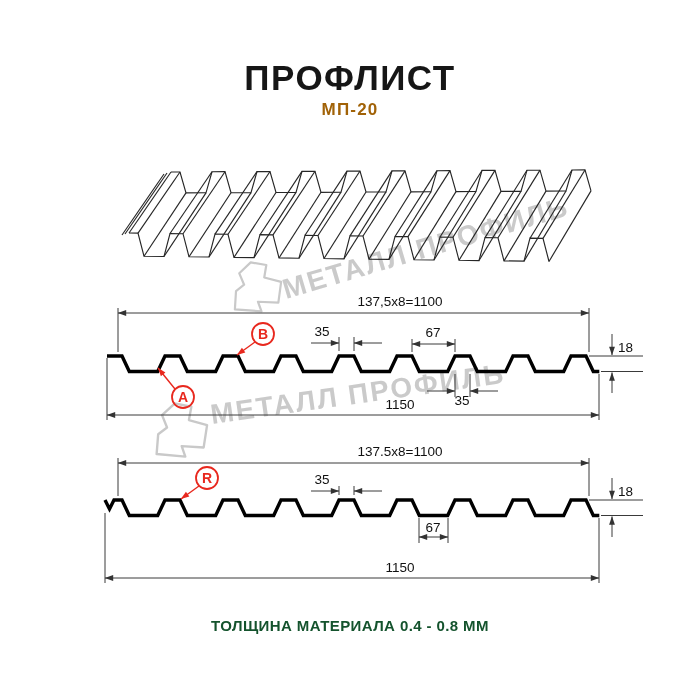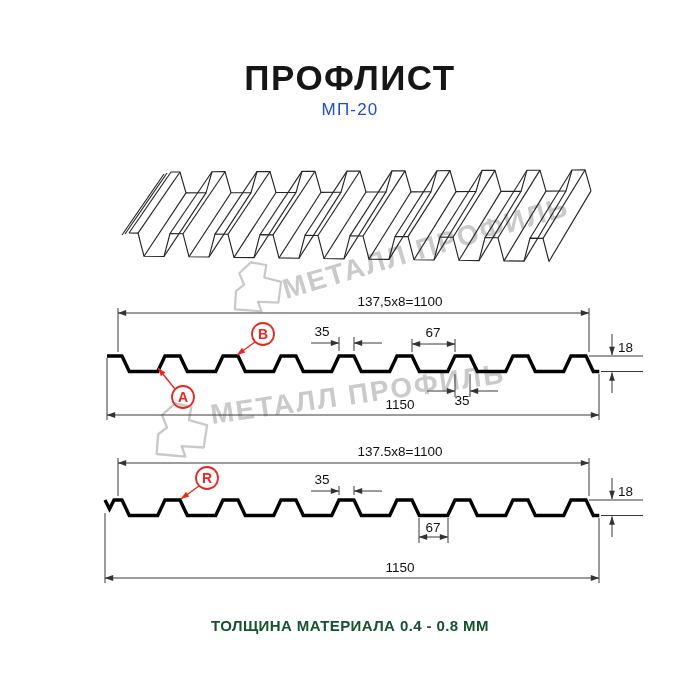--- a/index.html
+++ b/index.html
@@ -1,20 +1,20 @@
 <!DOCTYPE html>
 <html><head>
 <meta charset="utf-8">
 <style>
   html,body{margin:0;padding:0;background:#ffffff;}
   .stage{position:relative;width:700px;height:700px;background:#fff;overflow:hidden;
          font-family:"Liberation Sans",sans-serif;padding-left:28px;}
   .caption{position:absolute;left:0;width:700px;text-align:center;color:#161616;}
   .title{top:58px;font-size:35px;font-weight:800;letter-spacing:1.5px;}
-  .subtitle{top:100px;font-size:17px;font-weight:400;letter-spacing:1.2px;color:#1d4ed8;}
+  .subtitle{top:100px;font-size:17px;font-weight:700;letter-spacing:1.2px;color:#a16207;}
   .footer{top:617px;font-size:15px;font-weight:700;letter-spacing:.4px;color:#14532d;}
   svg{position:absolute;left:0;top:0;}
   .dim{stroke:#3a3a3a;stroke-width:1;fill:none;}
   .sheet{stroke:#000;stroke-width:3.4;fill:none;stroke-linejoin:miter;}
   .wire{stroke:#262626;stroke-width:1.15;fill:none;}
   .dimtxt{font-size:13.5px;fill:#111;}
   .redln{stroke:#e8281e;stroke-width:1.4;fill:none;}
   .redcirc{stroke:#e8281e;stroke-width:1.8;fill:none;}
   .redtxt{font-size:14px;font-weight:700;fill:#e8281e;text-anchor:middle;}
   .wm{font-size:28px;font-weight:700;letter-spacing:2px;fill:#c6c6c6;opacity:.92;}

